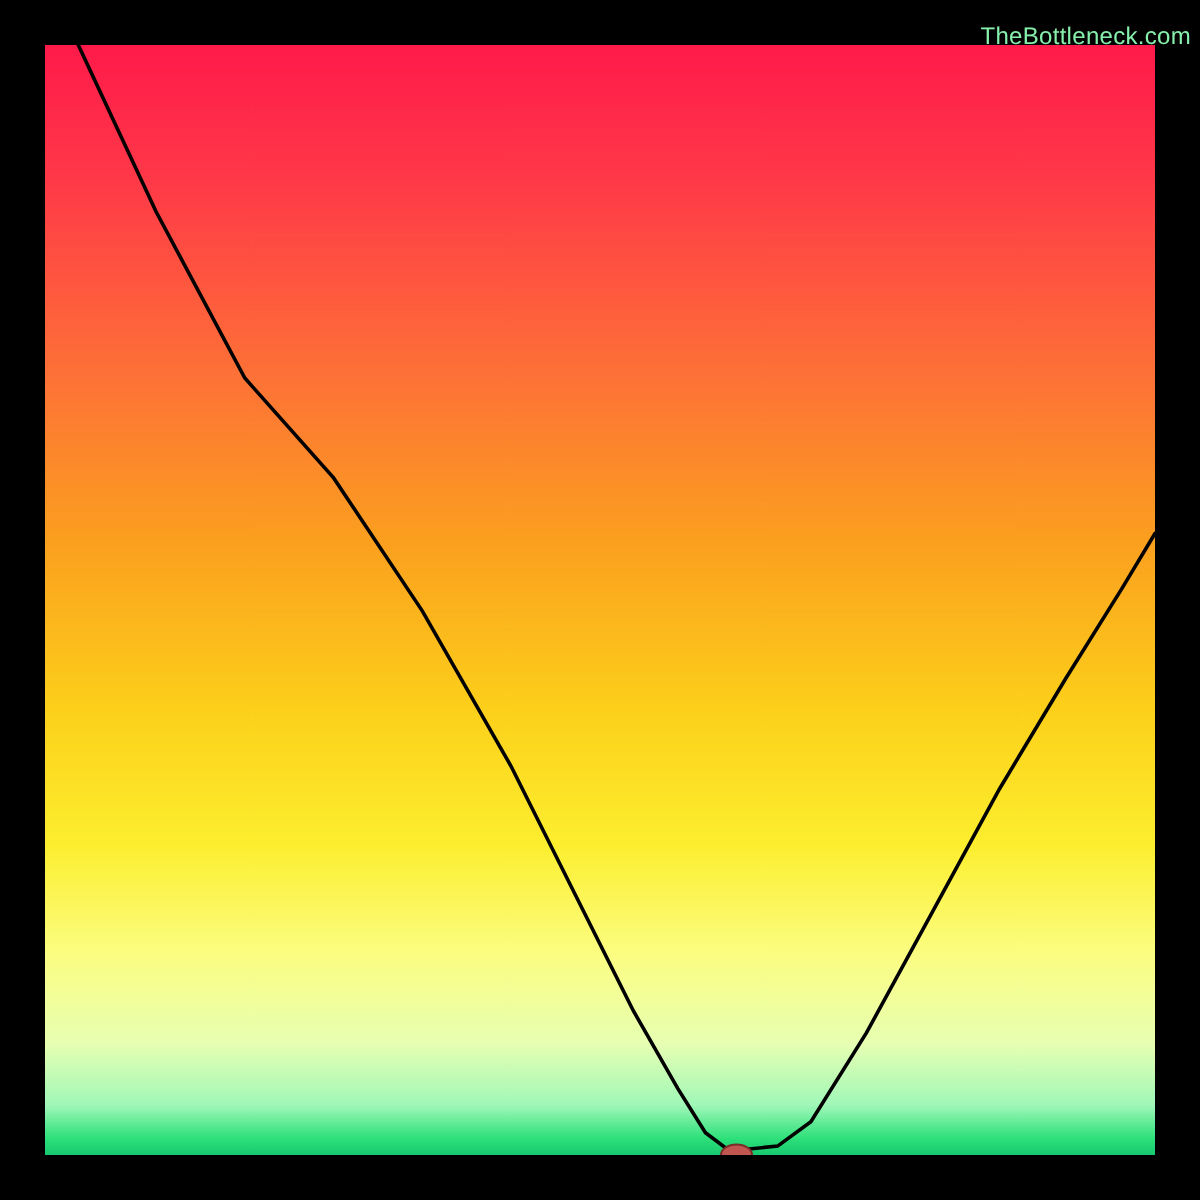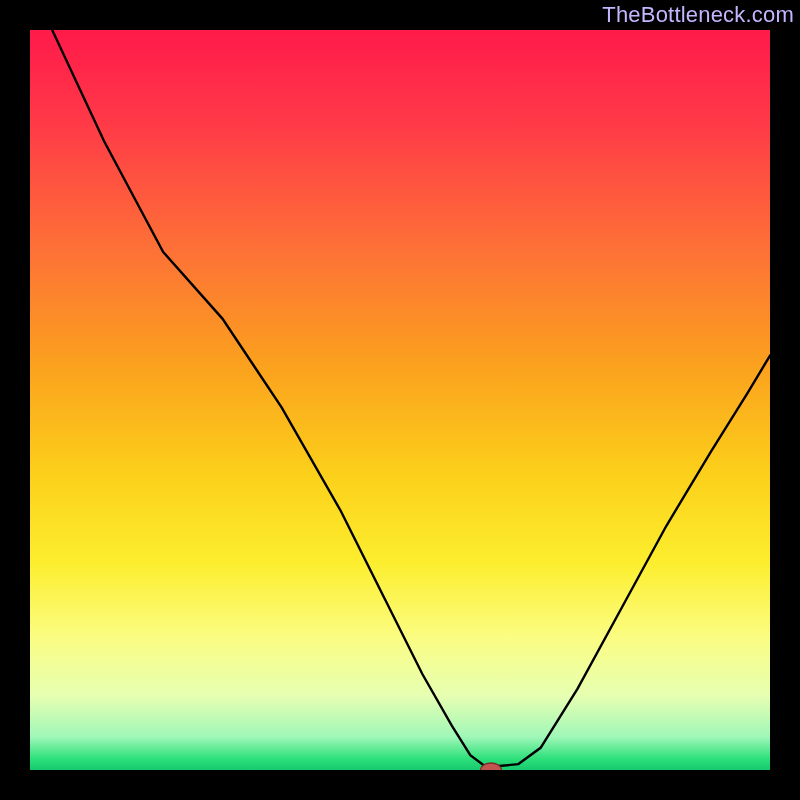--- a/index.html
+++ b/index.html
@@ -12,24 +12,24 @@
     font-family: Arial, Helvetica, sans-serif;
   }
   .frame {
     position: relative;
     width: 800px;
     height: 800px;
     background: #000;
   }
   .watermark {
     position: absolute;
-    top: 2px;
+    top: 16px;
     right: 6px;
-    color: #c4b5fd;
-    font-size: 22px;
+    color: #86efac;
+    font-size: 16px;
     font-weight: 500;
     letter-spacing: 0.2px;
     z-index: 10;
   }
   .plot-area {
     position: absolute;
     left: 30px;
     top: 30px;
     width: 740px;
     height: 740px;

